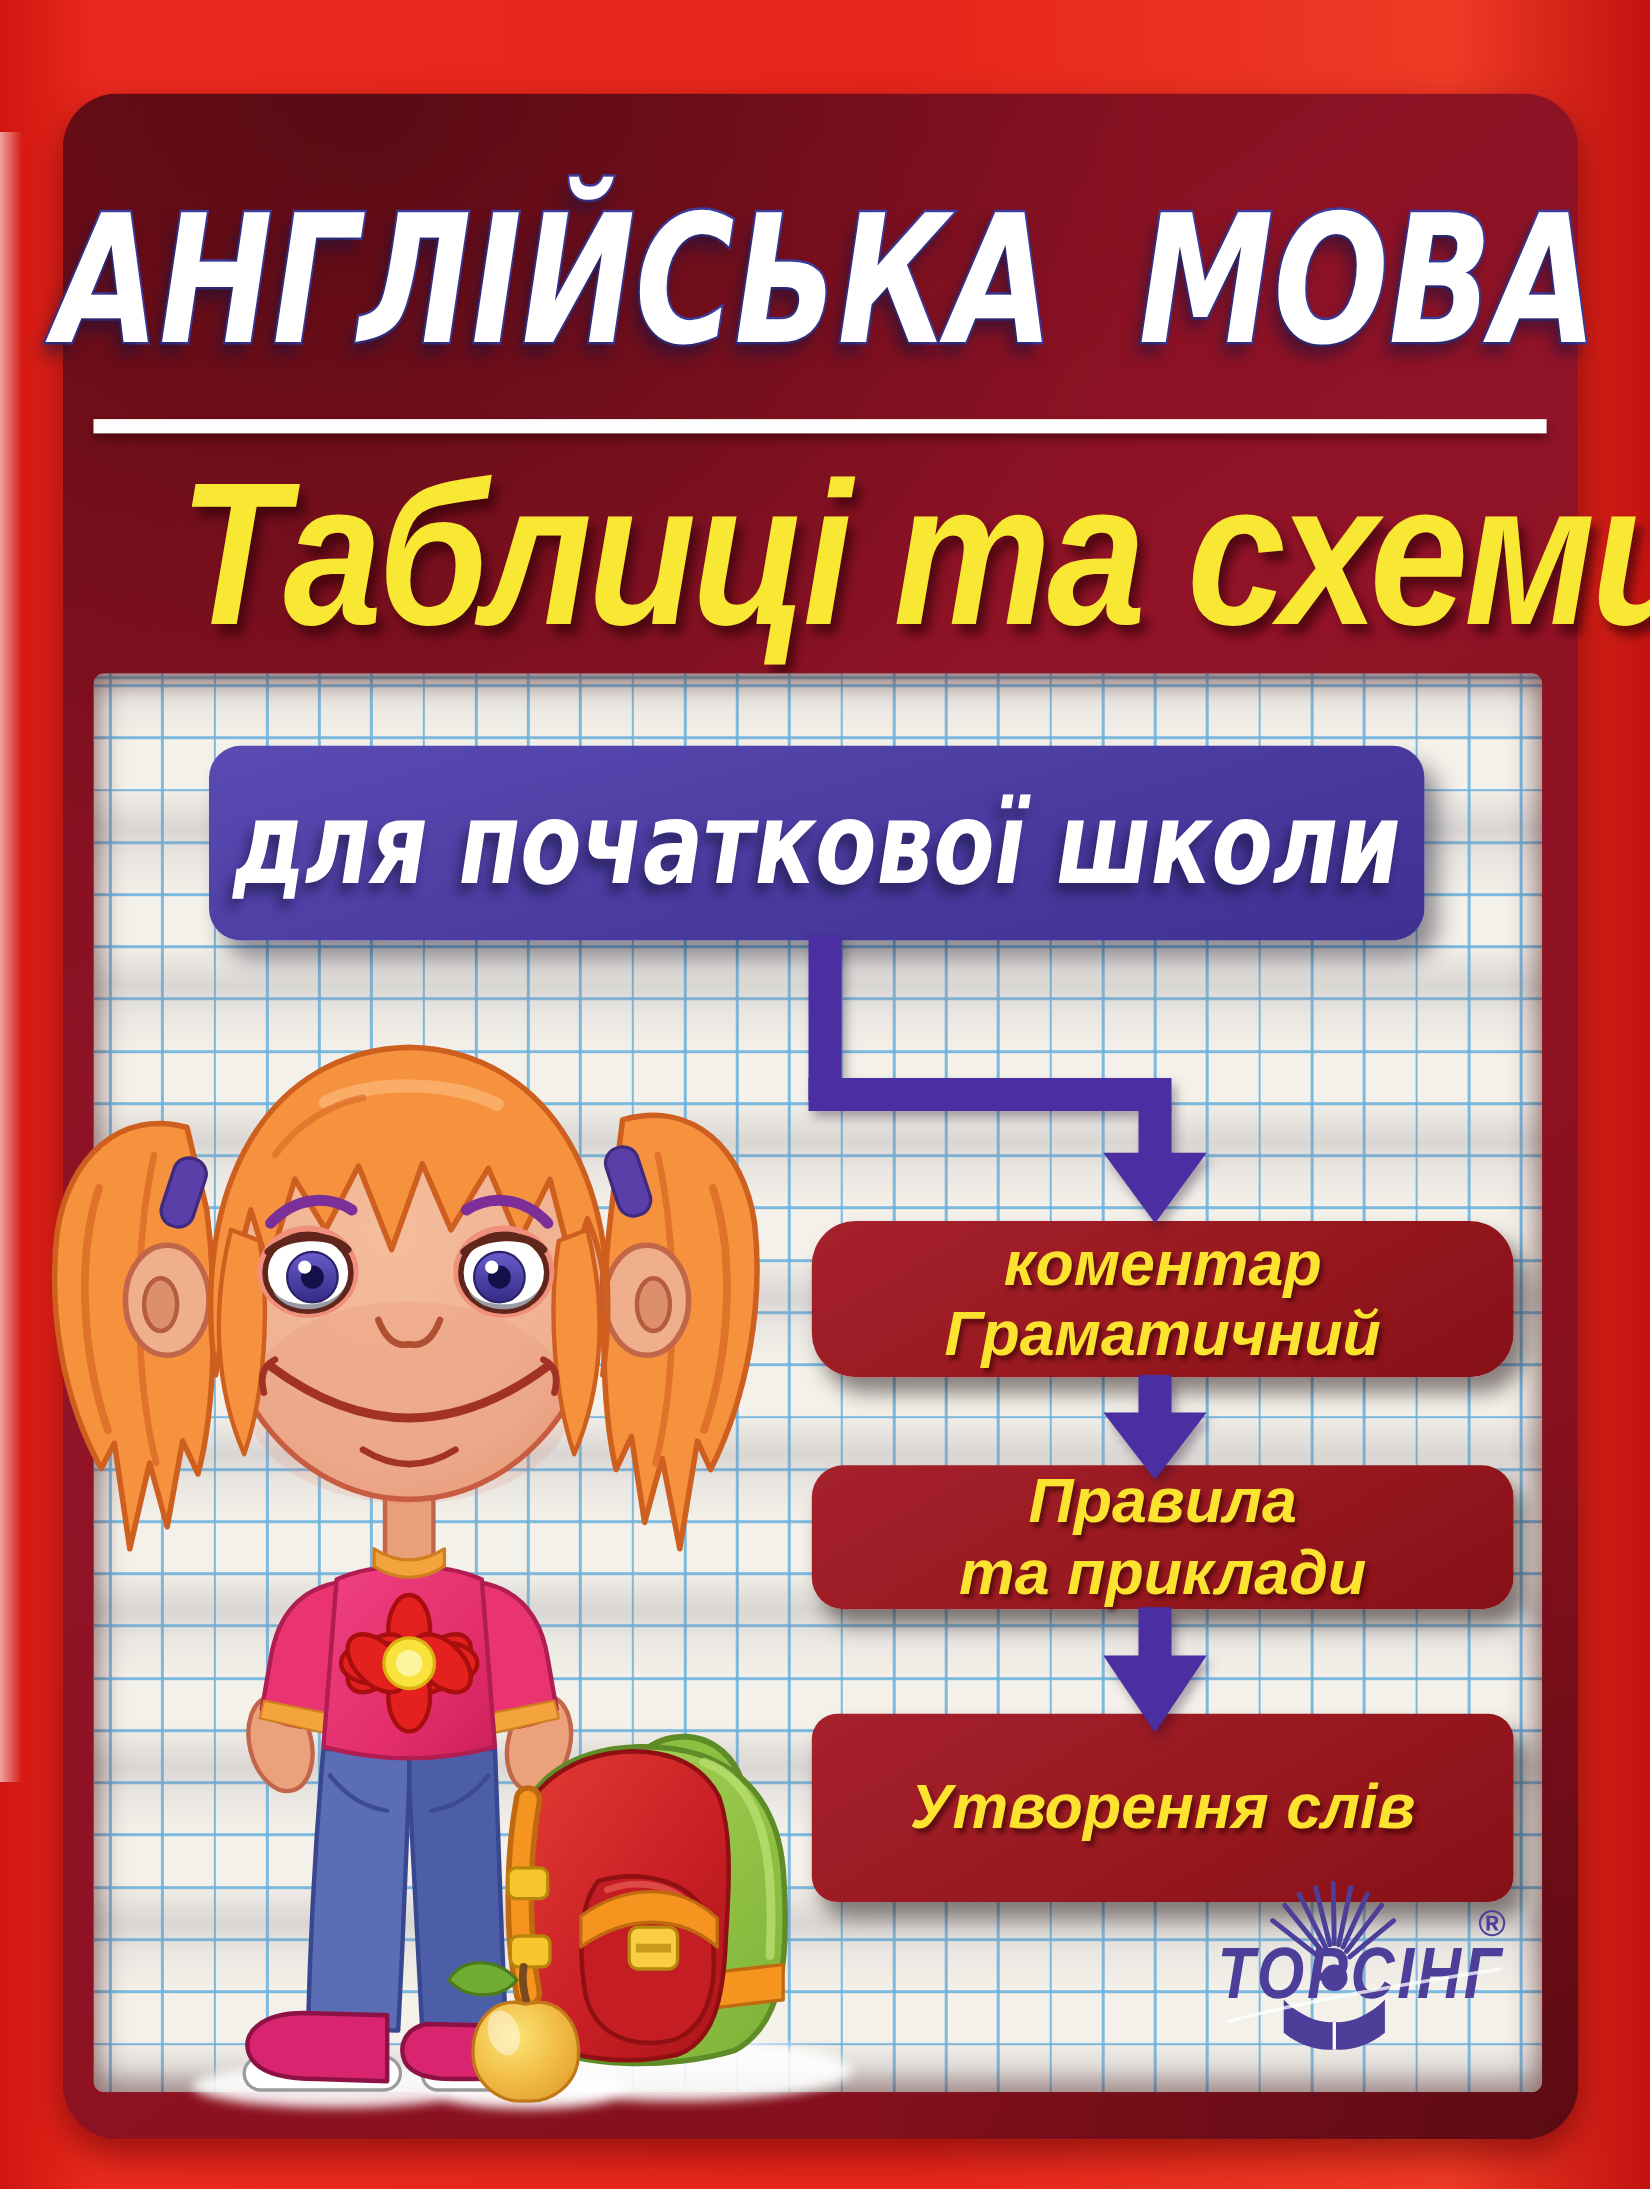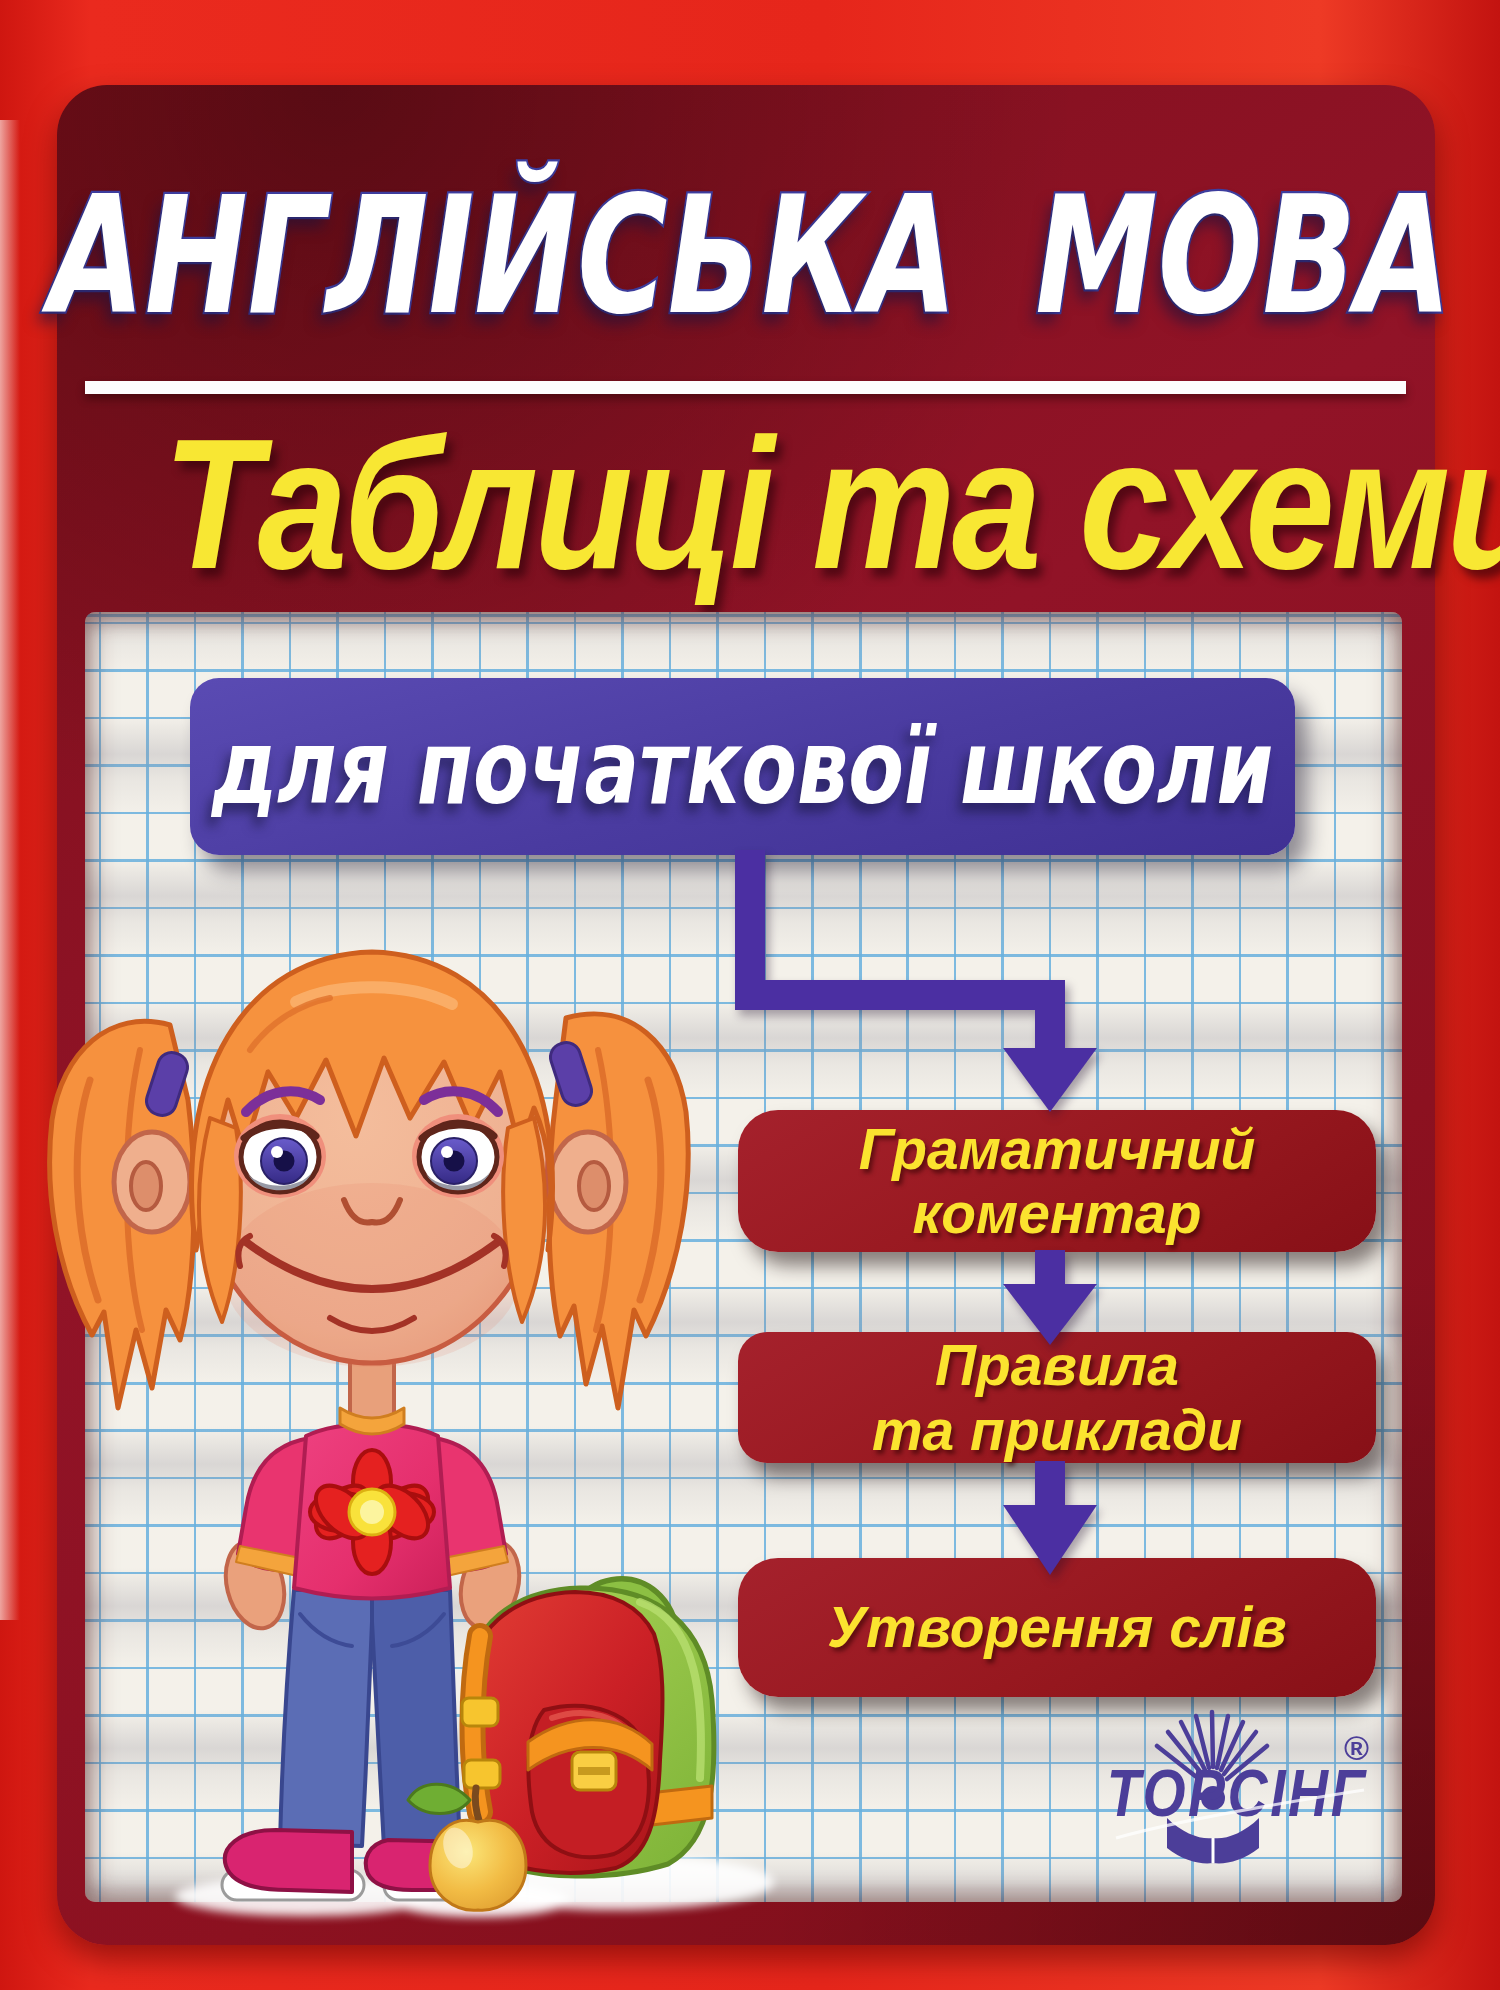--- a/index.html
+++ b/index.html
@@ -68,21 +68,21 @@
   .flow-box{
     position:absolute;left:738px;width:638px;border-radius:40px;
     background:linear-gradient(150deg,#a5212c 0%,#97181f 55%,#871017 100%);
     box-shadow:10px 14px 18px rgba(30,15,15,.5);
     display:flex;flex-direction:column;align-items:center;justify-content:center;
     font-family:"Liberation Sans", sans-serif;font-weight:bold;font-size:57px;line-height:1.13;
     color:#fbe32f;text-shadow:3px 4px 4px rgba(45,0,0,.55);
   }
   .box1{top:1110px;height:142px;}
   .box2{top:1332px;height:131px;border-radius:29px;}
-  .box3{top:1558px;height:139px;}
+  .box3{top:1558px;height:171px;border-radius:23px;}
   
   .overlay{position:absolute;left:0;top:0;width:1500px;height:1990px;pointer-events:none;}
   .connector-svg{filter:drop-shadow(4px 6px 5px rgba(25,10,40,.35));}
   .logo-text{font-family:"Liberation Sans", sans-serif;font-weight:bold;}
 </style>
 </head>
 <body>
 
 <div class="stage">
 
@@ -272,22 +272,22 @@
       <path d="M 478 1822 C 450 1814 430 1836 430 1866 C 430 1896 456 1912 478 1910 C 500 1912 526 1896 526 1866 C 526 1836 506 1814 478 1822 Z" fill="url(#appleGrad)" stroke="#c07818" stroke-width="3"></path>
       <ellipse cx="458" cy="1848" rx="14" ry="21" fill="#ffffff" opacity="0.45" transform="rotate(-18 458 1848)"></ellipse>
     </g>
   </svg>
 
   <div class="audience">
     <div class="audience-text">для початкової школи</div>
   </div>
 
   <div class="flow-box box1">
+    <div>коментар</div>
     <div>Граматичний</div>
-    <div>коментар</div>
   </div>
   <div class="flow-box box2">
     <div>Правила</div>
     <div>та приклади</div>
   </div>
   <div class="flow-box box3">
     <div>Утворення слів</div>
   </div>
 
   <svg class="overlay connector-svg" viewBox="0 0 1500 1990">

